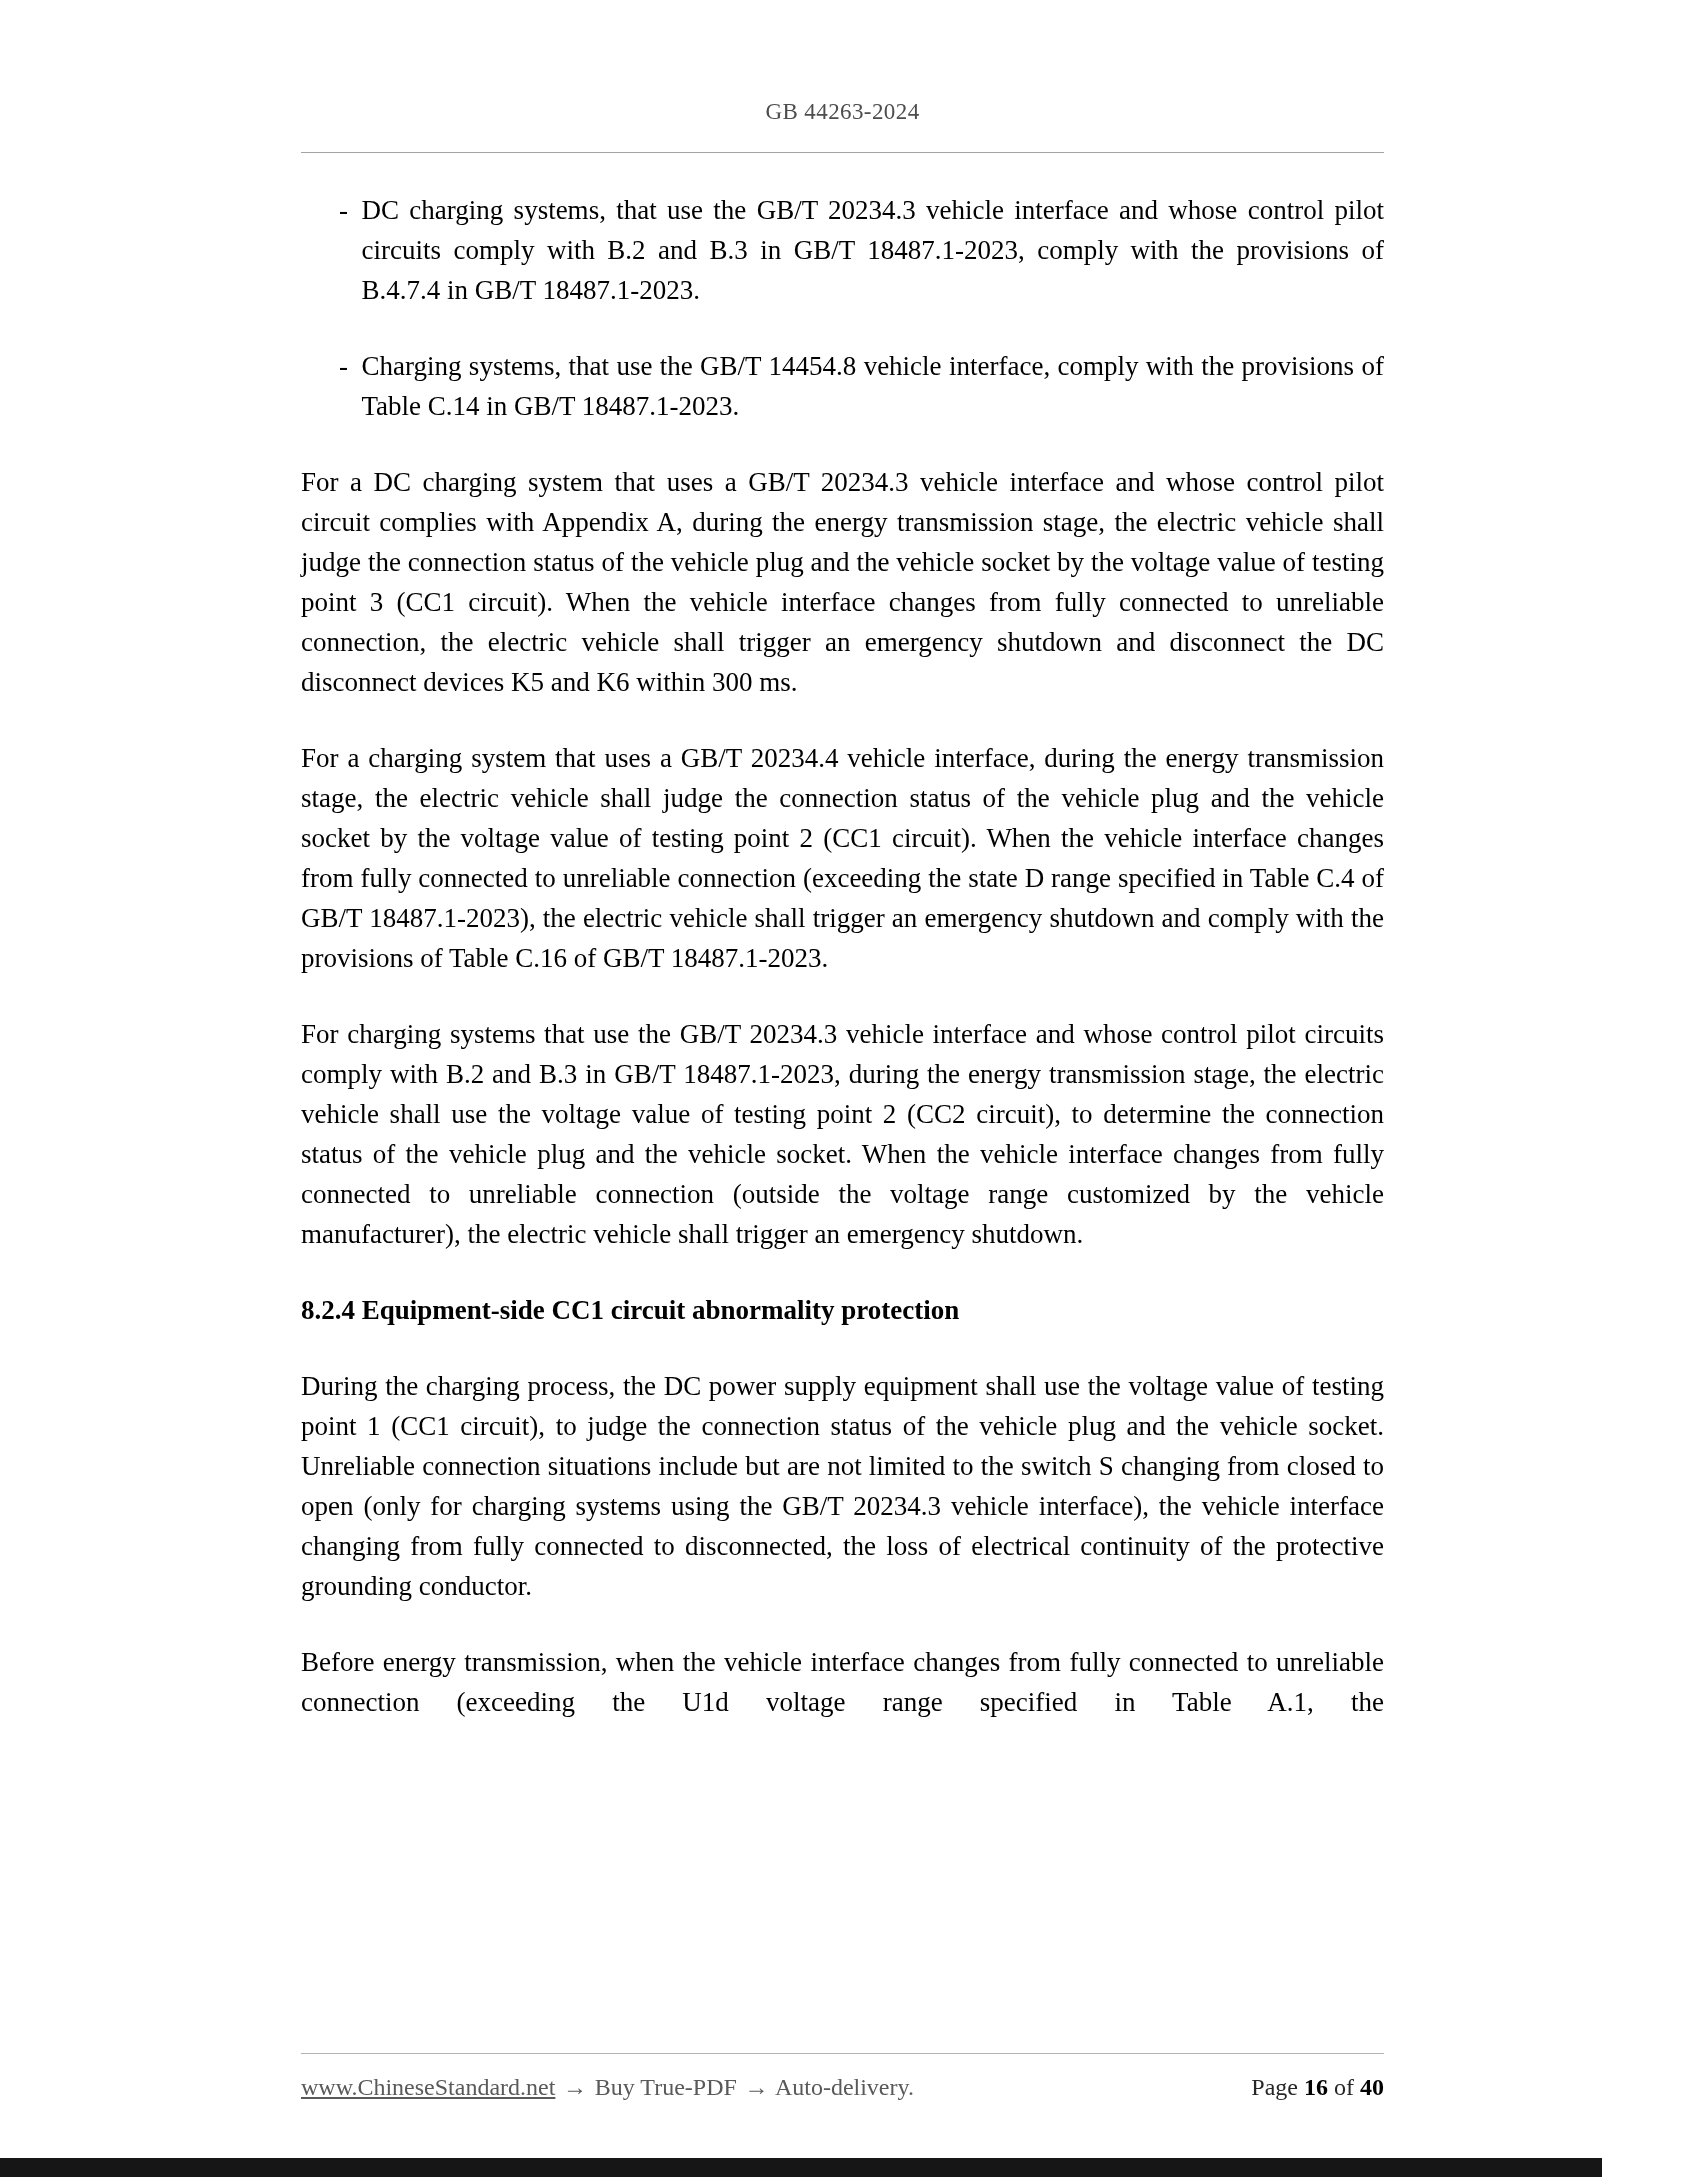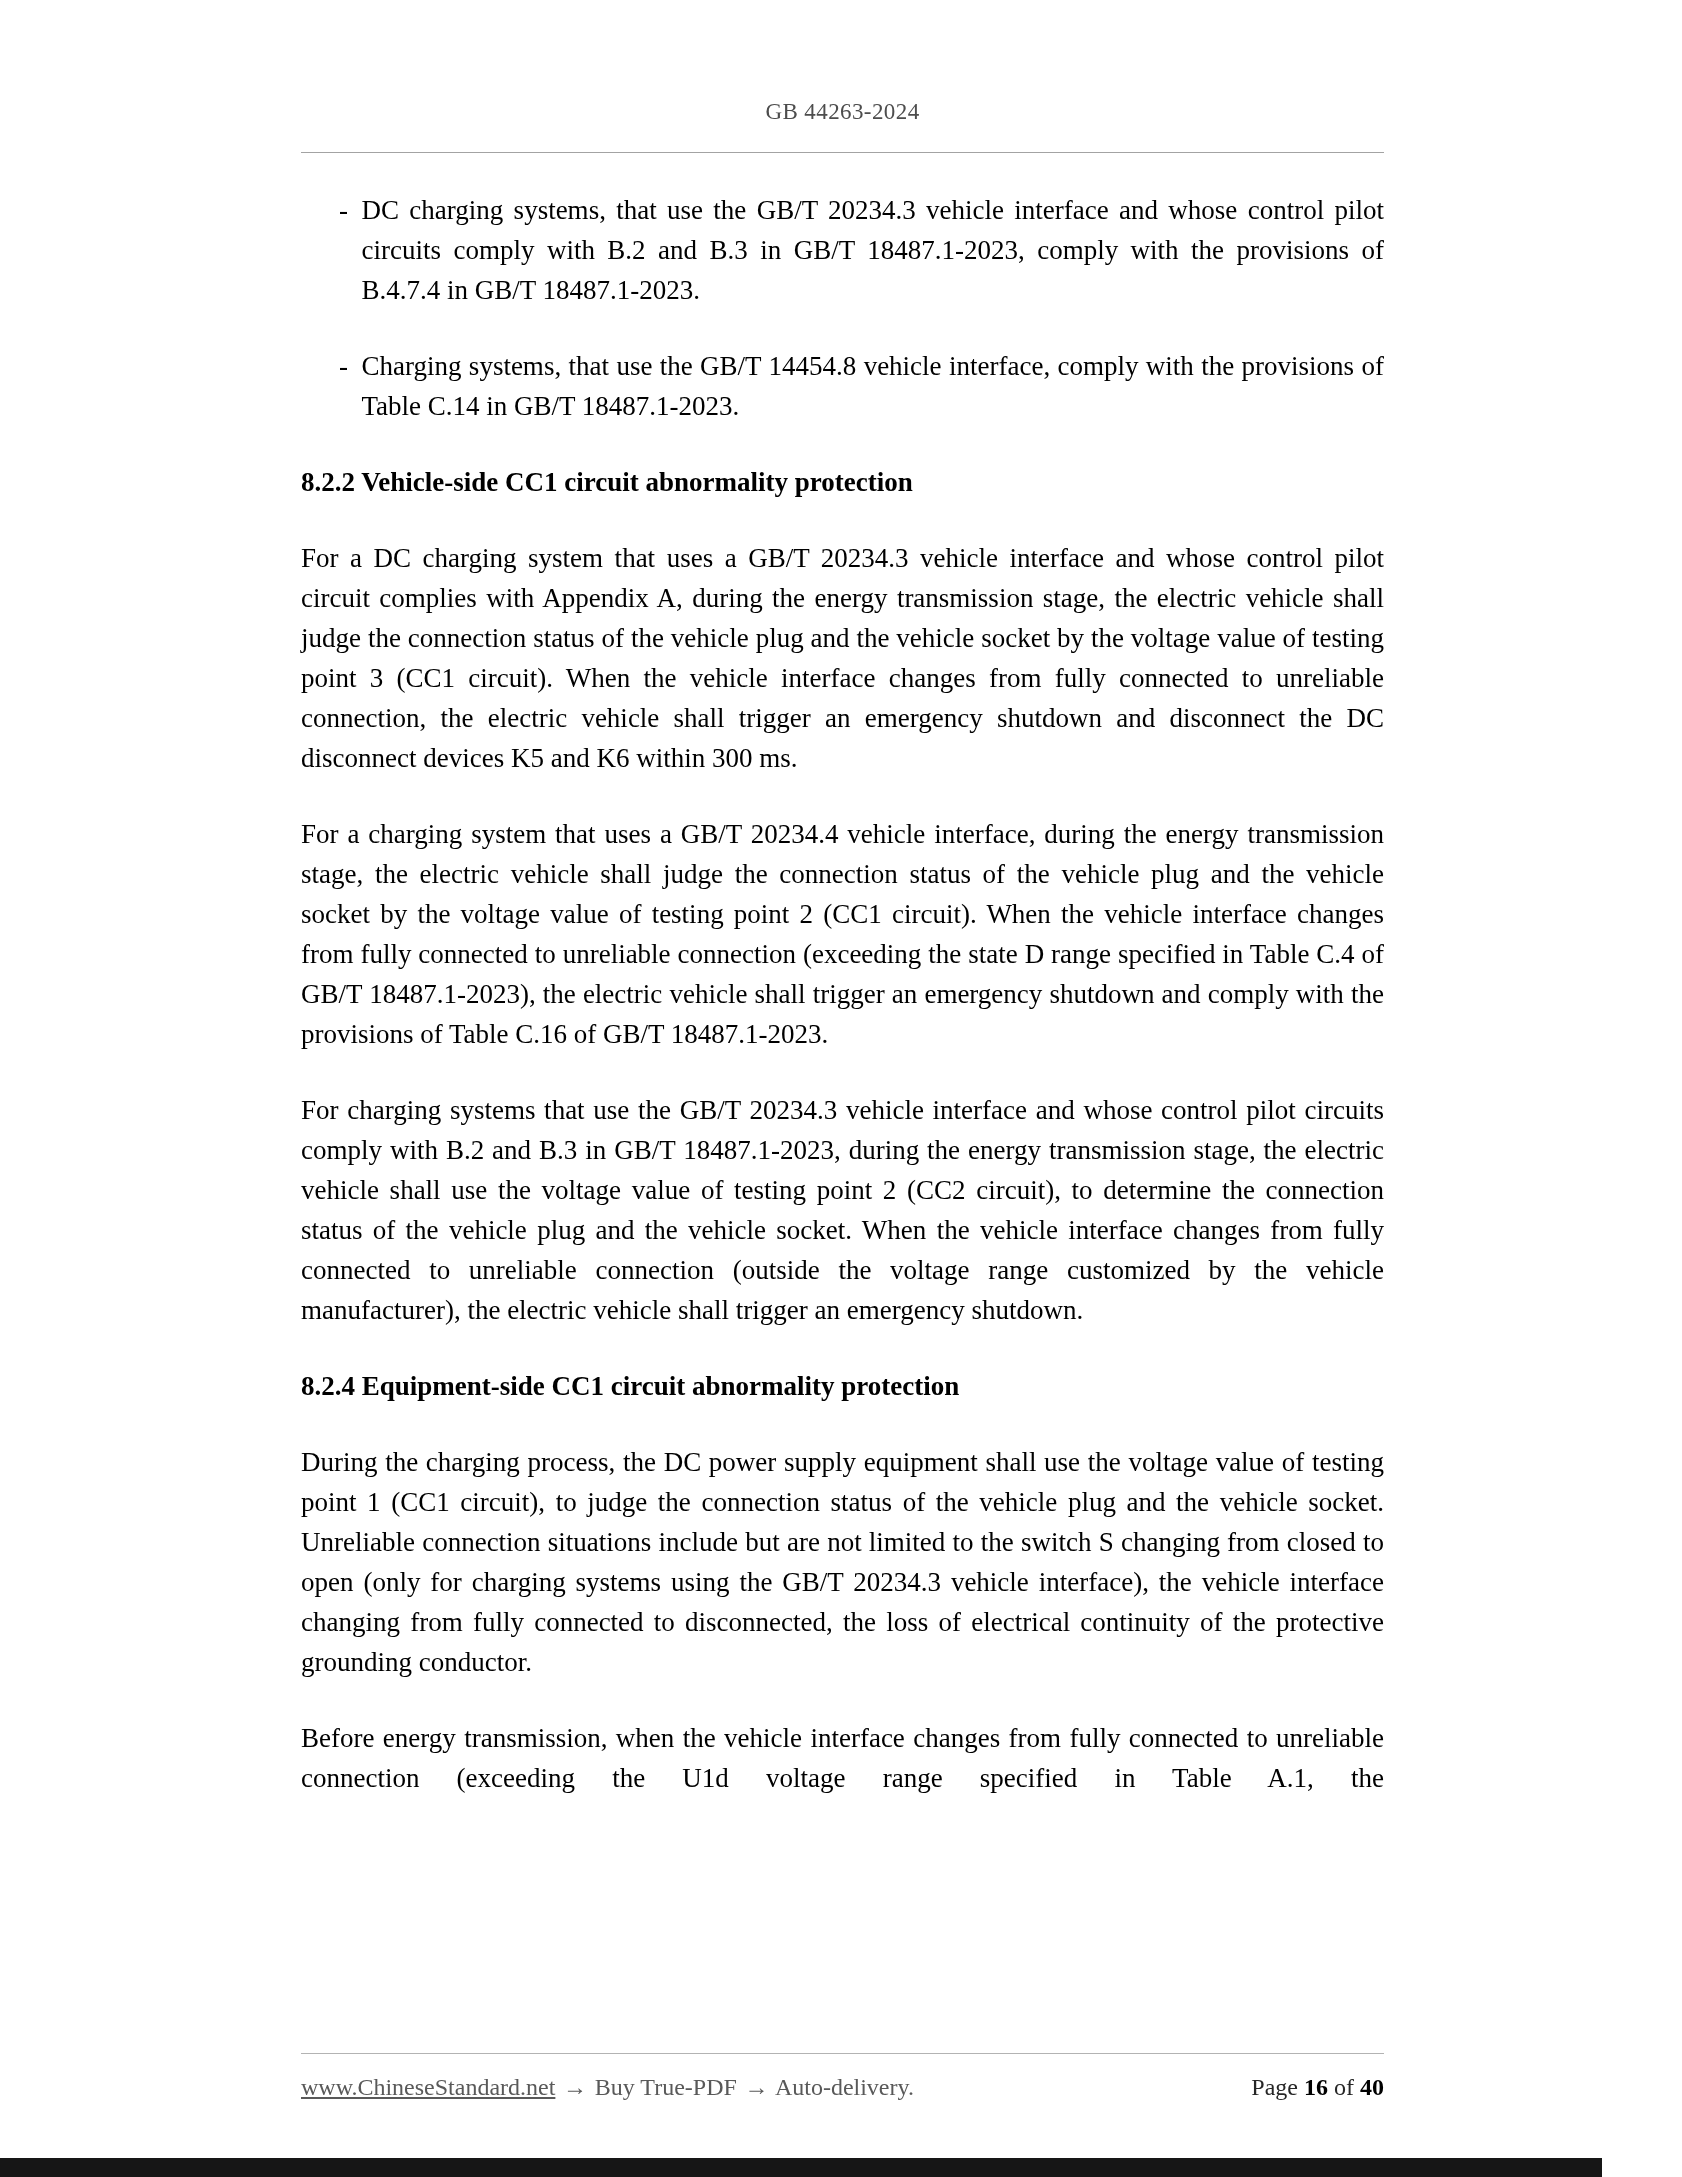--- a/index.html
+++ b/index.html
@@ -121,21 +121,20 @@
     <div class="bullet">
       <span class="dash">-</span>
       <span class="btext">DC charging systems, that use the GB/T 20234.3 vehicle interface and whose control pilot circuits comply with B.2 and B.3 in GB/T 18487.1-2023, comply with the provisions of B.4.7.4 in GB/T 18487.1-2023.</span>
     </div>
 
     <div class="bullet">
       <span class="dash">-</span>
       <span class="btext">Charging systems, that use the GB/T 14454.8 vehicle interface, comply with the provisions of Table C.14 in GB/T 18487.1-2023.</span>
     </div>
 
-    <h3 class="heading">8.2.2 Vehicle-side CC1 circuit abnormality protection</h3>
 
     <p class="para">For a DC charging system that uses a GB/T 20234.3 vehicle interface and whose control pilot circuit complies with Appendix A, during the energy transmission stage, the electric vehicle shall judge the connection status of the vehicle plug and the vehicle socket by the voltage value of testing point 3 (CC1 circuit). When the vehicle interface changes from fully connected to unreliable connection, the electric vehicle shall trigger an emergency shutdown and disconnect the DC disconnect devices K5 and K6 within 300 ms.</p>
 
     <p class="para">For a charging system that uses a GB/T 20234.4 vehicle interface, during the energy transmission stage, the electric vehicle shall judge the connection status of the vehicle plug and the vehicle socket by the voltage value of testing point 2 (CC1 circuit). When the vehicle interface changes from fully connected to unreliable connection (exceeding the state D range specified in Table C.4 of GB/T 18487.1-2023), the electric vehicle shall trigger an emergency shutdown and comply with the provisions of Table C.16 of GB/T 18487.1-2023.</p>
 
 
     <p class="para">For charging systems that use the GB/T 20234.3 vehicle interface and whose control pilot circuits comply with B.2 and B.3 in GB/T 18487.1-2023, during the energy transmission stage, the electric vehicle shall use the voltage value of testing point 2 (CC2 circuit), to determine the connection status of the vehicle plug and the vehicle socket. When the vehicle interface changes from fully connected to unreliable connection (outside the voltage range customized by the vehicle manufacturer), the electric vehicle shall trigger an emergency shutdown.</p>
 
     <h3 class="heading">8.2.4 Equipment-side CC1 circuit abnormality protection</h3>
 

